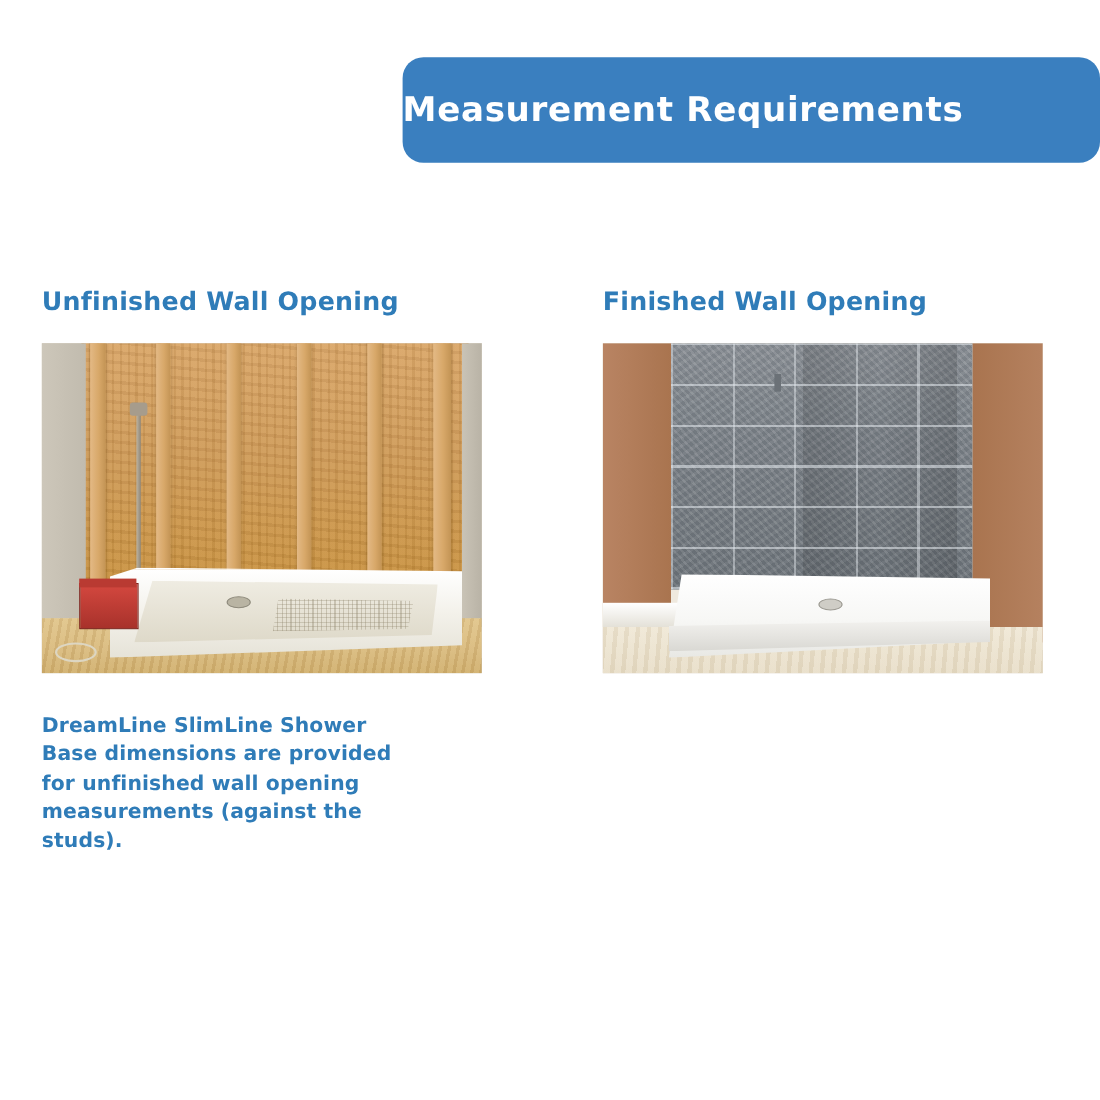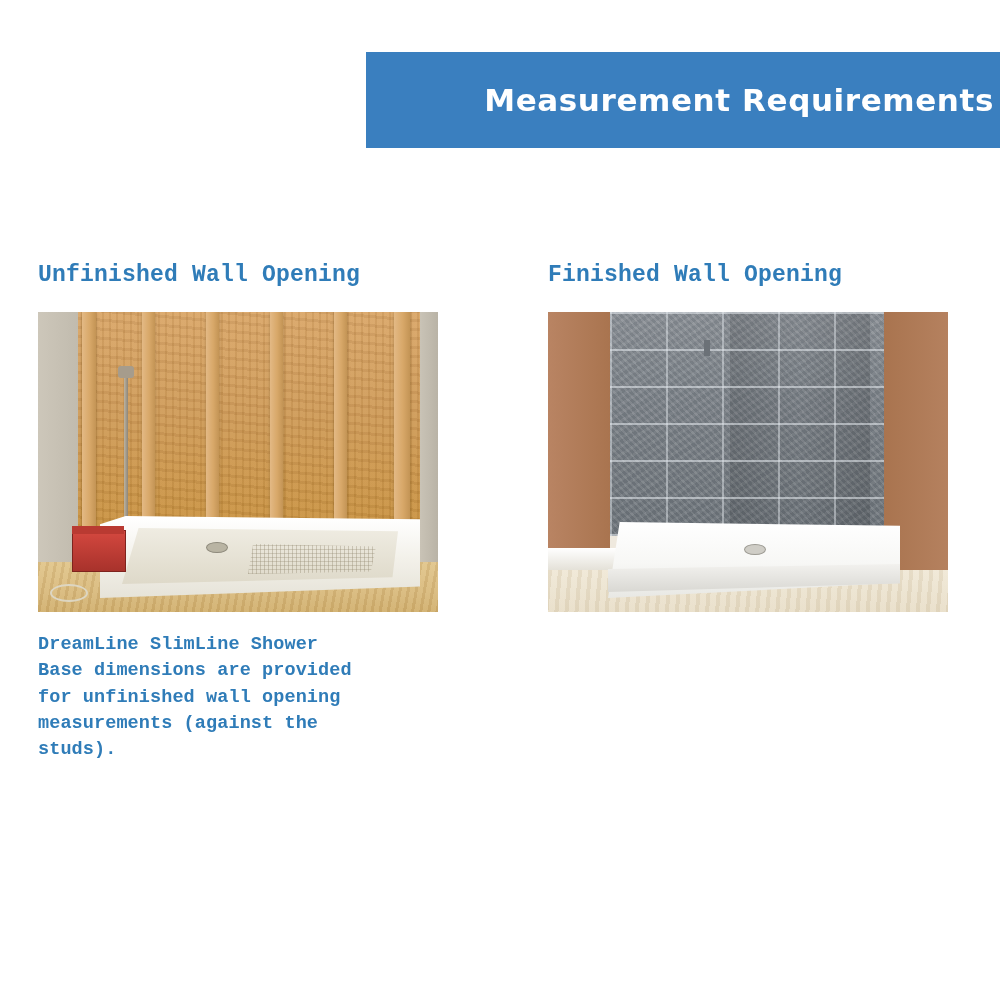--- a/index.html
+++ b/index.html
@@ -18,21 +18,22 @@
   
   .header-banner {
     position: absolute;
     left: 366px;
     top: 52px;
     width: 634px;
     height: 96px;
     background: #3a7fbf;
     display: flex;
     align-items: center;
-    justify-content: flex-end;
+    justify-content: flex-start;
+    border-radius: 19px;
   }
   .header-title {
     color: #ffffff;
     font-size: 31px;
     font-weight: bold;
     letter-spacing: 0.6px;
     white-space: nowrap;
     padding-right: 6px;
   }
 
@@ -40,21 +41,20 @@
   .columns {
     position: absolute;
     left: 0;
     top: 262px;
     width: 1000px;
   }
   .col {
     position: absolute;
     top: 0;
     width: 336px;
-    font-family: Liberation Mono, monospace;
   }
   .col-left  { left: 38px; }
   .col-right { left: 520px; padding-left: 28px; }
 
   .col-heading {
     color: #2f7cb8;
     font-size: 23px;
     font-weight: bold;
     letter-spacing: 0.2px;
     margin: 0 0 24px 0;
@@ -63,21 +63,21 @@
 
   .photo {
     width: 400px;
     height: 300px;
     position: relative;
     overflow: hidden;
     background: #cfc6b6;
   }
 
   .caption {
-    margin-top: 20px;
+    margin-top: 35px;
     color: #2f7cb8;
     font-size: 18.5px;
     font-weight: bold;
     line-height: 1.42;
     white-space: pre-line;
     letter-spacing: 0.1px;
   }
 
   
   .p1-bg {

